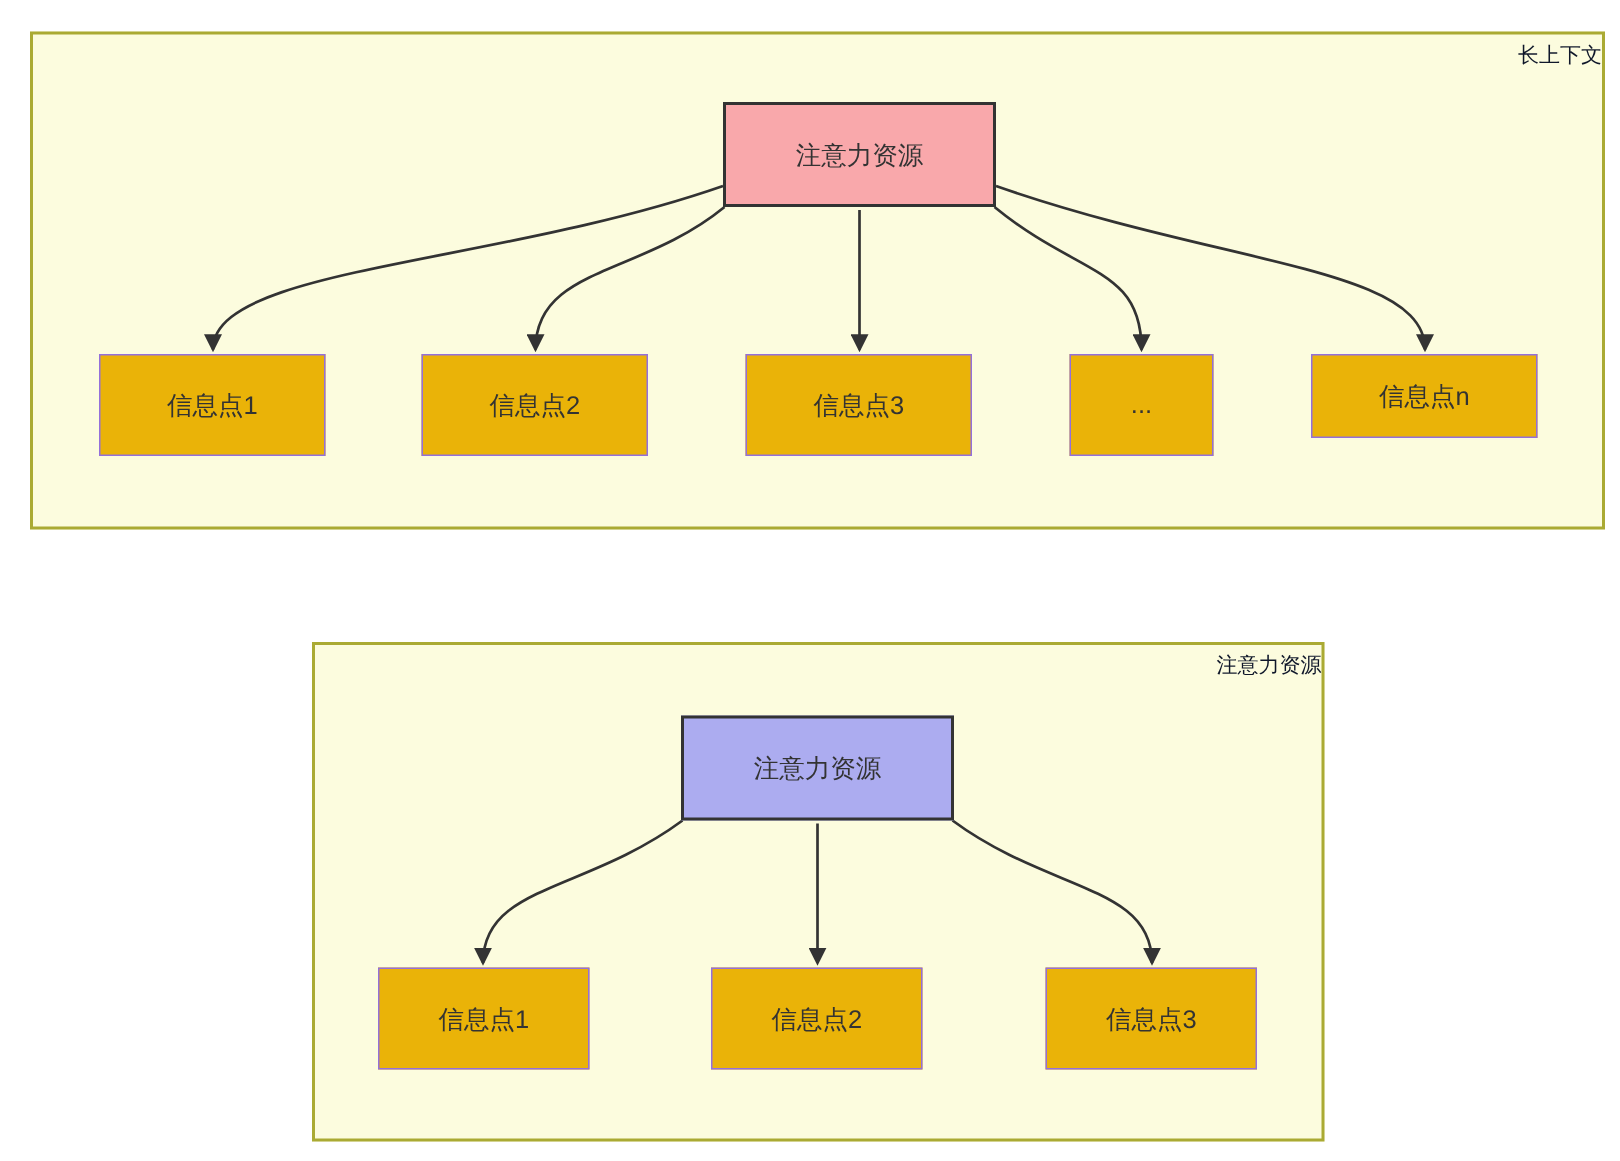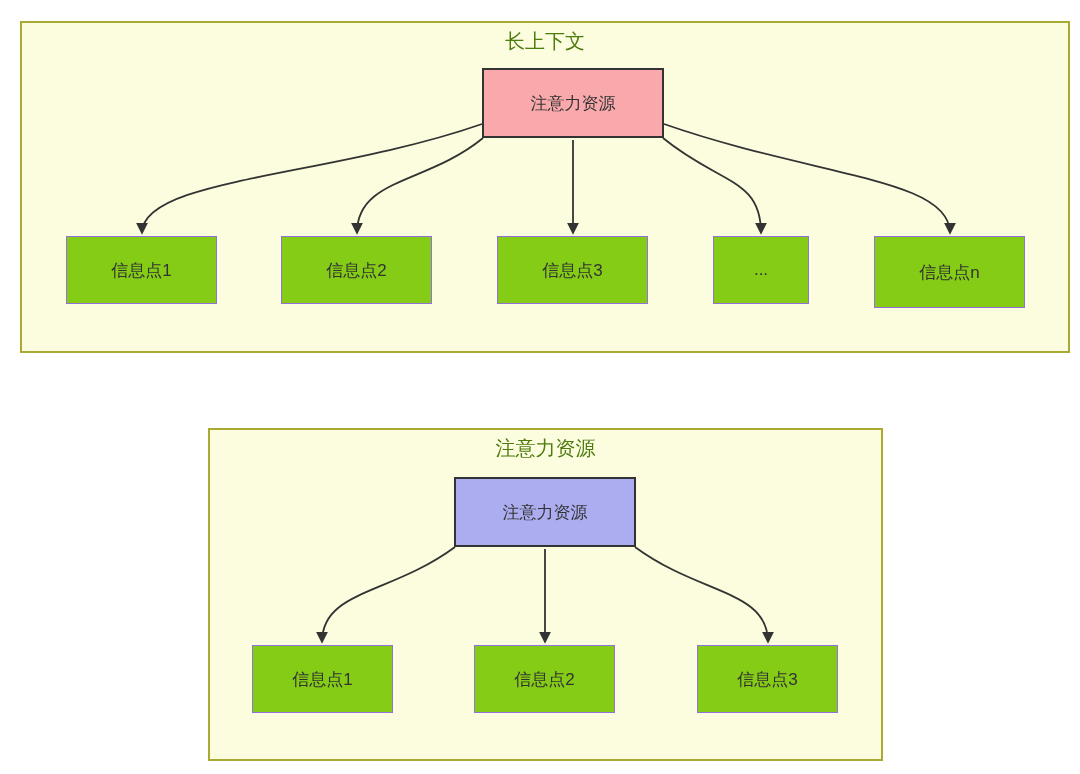--- a/index.html
+++ b/index.html
@@ -13,38 +13,38 @@
     position:absolute;
     background:#FCFCDE;
     border:2px solid #AAAA33;
     box-sizing:border-box;
     z-index:1;
   }
   #cluster-long{left:20px;top:21px;width:1050px;height:332px;}
   #cluster-short{left:208px;top:428px;width:675px;height:333px;}
   .cluster-title{
     position:absolute;top:5px;left:0;width:100%;
-    text-align:center;font-size:20px;color:#4d7c0f;
+    text-align:right;font-size:14px;color:#0f172a;
   }
   .edges{position:absolute;left:0;top:0;width:1080px;height:774px;z-index:2;pointer-events:none;}
   .node{
     position:absolute;box-sizing:border-box;z-index:3;
     display:flex;align-items:center;justify-content:center;
     font-size:17px;color:#333333;text-align:center;
   }
   .parent-node{border:2.5px solid #333333;}
   #node-long-parent{left:482px;top:68px;width:182px;height:70px;background:#F9A8AB;}
   #node-short-parent{left:454px;top:477px;width:182px;height:70px;background:#ACACF0;}
-  .child-node{background:#84cc16;border:1.5px solid #9370DB;}
+  .child-node{background:#eab308;border:1.5px solid #9370DB;}
   
   #lc1{left:66px;top:236px;width:151px;height:68px;}
   #lc2{left:281px;top:236px;width:151px;height:68px;}
   #lc3{left:497px;top:236px;width:151px;height:68px;}
   #lc4{left:713px;top:236px;width:96px;height:68px;}
-  #lc5{left:874px;top:236px;width:151px;height:72px;}
+  #lc5{left:874px;top:236px;width:151px;height:56px;}
   
   #sc1{left:252px;top:645px;width:141px;height:68px;}
   #sc2{left:474px;top:645px;width:141px;height:68px;}
   #sc3{left:697px;top:645px;width:141px;height:68px;}
 </style>
 </head>
 <body>
 
 <div class="canvas">
 

